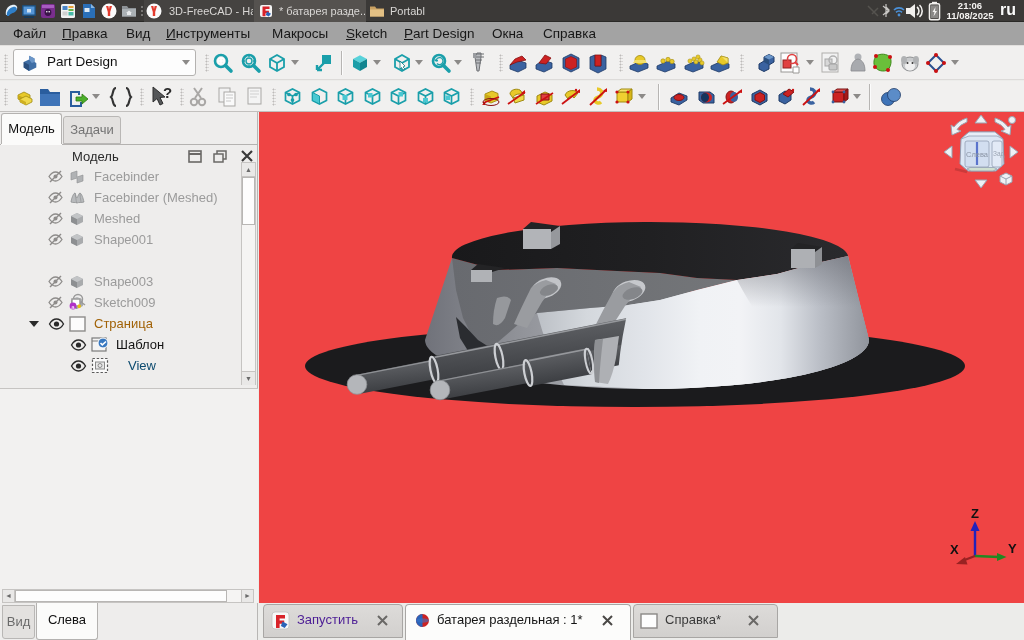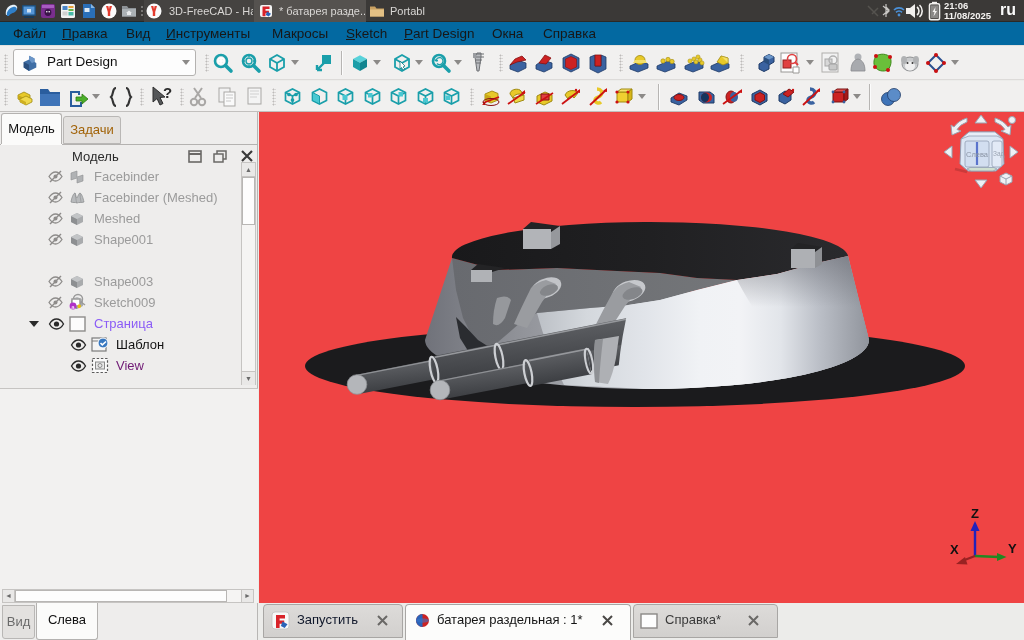--- a/index.html
+++ b/index.html
@@ -1,19 +1,19 @@
 <!DOCTYPE html>
 <html><head><meta charset="utf-8"><style>
 *{margin:0;padding:0;box-sizing:border-box}
 html,body{width:1024px;height:640px;overflow:hidden}
 body{font-family:"Liberation Sans",sans-serif;position:relative;background:#ececea}
 .a{position:absolute}
 .taskbar{left:0;top:0;width:1024px;height:22px;background:#3b3937;border-bottom:1px solid #2a2927}
 .task{color:#d9d7d5;font-size:11px;line-height:22px;white-space:nowrap;overflow:hidden}
-.menubar{left:0;top:22px;width:1024px;height:24px;background:#0369a1;border-bottom:1px solid #e2e0de}
+.menubar{left:0;top:22px;width:1024px;height:24px;background:#a3a3a3;border-bottom:1px solid #e2e0de}
 .mi{color:#171717;font-size:13.5px;line-height:23px;position:absolute;top:0}
 .tb{left:0;width:1024px;background:#f1f0ef}
 .grip{width:4px;background-image:radial-gradient(circle,#bdbbb9 0.9px,transparent 1.1px);background-size:3px 3px;background-position:0 0}
 .vsep{width:2px;background:#b7b5b3;border-right:1px solid #fcfcfc}
 .cb{left:13px;top:3px;width:183px;height:27px;background:#fdfdfd;border:1px solid #b4b2b0;border-radius:3px}
 .dd{width:0;height:0;border-left:4px solid transparent;border-right:4px solid transparent;border-top:5px solid #8c8a88}
 .ltab{font-size:13px;text-align:center}
 .tree{font-size:13px;color:#9b9b9b}
 .row{position:absolute;left:0;height:21px;line-height:21px;white-space:nowrap}
 </style></head><body>
@@ -91,21 +91,21 @@
     <svg class="a" style="left:905px;top:2px" width="19" height="18" viewBox="0 0 19 18">
       <path d="M1 6 h4 l5-4 v14 l-5-4 H1 Z" fill="#f2f0ee"></path>
       <path d="M12 5 a5 5 0 0 1 0 8 M14.5 3 a8 8 0 0 1 0 12" stroke="#f2f0ee" stroke-width="1.6" fill="none"></path>
     </svg>
     <svg class="a" style="left:928px;top:1px" width="13" height="20" viewBox="0 0 13 20">
       <rect x="4" y="0.8" width="5" height="2" fill="#f2f0ee"></rect>
       <rect x="1.5" y="2.8" width="10" height="16" rx="1.5" fill="none" stroke="#f2f0ee" stroke-width="1.6"></rect>
       <rect x="3" y="4.3" width="7" height="13" fill="#8a8886"></rect>
       <path d="M7.5 6 L4.5 11 h2 l-1 4.5 3.5-5.5 h-2 Z" fill="#f4f2f0"></path>
     </svg>
-    <div class="a" style="left:944px;top:1px;width:52px;text-align:left;color:#f5f3f1;font-size:9.5px;font-weight:bold;line-height:10px">21:06<br>11/08/2025</div>
+    <div class="a" style="left:944px;top:1px;width:52px;text-align:center;color:#f5f3f1;font-size:9.5px;font-weight:bold;line-height:10px">21:06<br>11/08/2025</div>
     <div class="a" style="left:1000px;top:1px;color:#fafafa;font-size:16px;font-weight:bold">ru</div>
   </div>
 <div class="a menubar">
     <div class="mi" style="left:13px">Файл</div>
     <div class="mi" style="left:62px"><u>П</u>равка</div>
     <div class="mi" style="left:126px">Вид</div>
     <div class="mi" style="left:166px"><u>И</u>нструменты</div>
     <div class="mi" style="left:272px">Макросы</div>
     <div class="mi" style="left:346px"><u>S</u>ketch</div>
     <div class="mi" style="left:404px"><u>P</u>art Design</div>
@@ -436,21 +436,21 @@
     <div class="a dd" style="left:853px;top:13px"></div>
     <div class="a vsep" style="left:869px;top:3px;height:26px"></div>
     <svg class="a" style="left:878px;top:5px" width="26" height="22" viewBox="0 0 26 22">
       <circle cx="10" cy="13" r="6.5" fill="#3f74b8" stroke="#1e3a66" stroke-width="0.8"></circle>
       <circle cx="16" cy="9" r="6.5" fill="#5b8cc8" stroke="#1e3a66" stroke-width="0.8"></circle>
       <path d="M10 6.5 a6.5 6.5 0 0 0 -0.2 13" fill="none"></path>
     </svg>
   </div>
 <div class="a" style="left:0;top:112px;width:258px;height:528px;background:#eeedec;border-right:1px solid #b8b6b4">
     <div class="a ltab" style="left:1px;top:1px;width:61px;height:31px;background:#fbfbfa;border:1px solid #b4b2b0;border-bottom:none;border-top-left-radius:3px;border-top-right-radius:3px;line-height:30px;color:#111;z-index:2">Модель</div>
-    <div class="a ltab" style="left:63px;top:4px;width:58px;height:28px;background:#e3e1df;border:1px solid #b9b7b5;border-top-left-radius:3px;border-top-right-radius:3px;line-height:26px;color:#a16207">Задачи</div>
+    <div class="a ltab" style="left:63px;top:4px;width:58px;height:28px;background:#e3e1df;border:1px solid #b9b7b5;border-top-left-radius:3px;border-top-right-radius:3px;line-height:26px;color:#737373">Задачи</div>
     <div class="a" style="left:0;top:32px;width:258px;height:1px;background:#b4b2b0"></div>
     <div class="a" style="left:1px;top:32px;width:61px;height:1px;background:#fbfbfa"></div>
     <div class="a" style="left:72px;top:37px;font-size:13px;color:#2a2a2a">Модель</div>
     <svg class="a" style="left:188px;top:38px" width="14" height="13" viewBox="0 0 14 13">
       <rect x="1" y="1" width="12" height="11" fill="none" stroke="#6a6866" stroke-width="1.6"></rect>
       <path d="M1 4 h12" stroke="#6a6866" stroke-width="2"></path>
     </svg>
     <svg class="a" style="left:213px;top:38px" width="14" height="13" viewBox="0 0 14 13">
       <rect x="4" y="1" width="9" height="8" fill="none" stroke="#6a6866" stroke-width="1.5"></rect>
       <rect x="1" y="4" width="9" height="8" fill="#eeedec" stroke="#6a6866" stroke-width="1.5"></rect>
@@ -546,21 +546,21 @@
         <svg class="a" style="left:28px;top:7px" width="12" height="8" viewBox="0 0 12 8">
           <path d="M1 1 L11 1 L6 7 Z" fill="#2a2a2a"></path>
         </svg>
         <svg class="a" style="left:48px;top:4px" width="17" height="14" viewBox="0 0 17 14">
           <path d="M1.5 7 C3.5 3.5 6 2 8.5 2 C11 2 13.5 3.5 15.5 7 C13.5 10.5 11 12 8.5 12 C6 12 3.5 10.5 1.5 7 Z" fill="none" stroke="#2a2a2a" stroke-width="1.4"></path>
           <circle cx="8.5" cy="7" r="2.6" fill="#2a2a2a"></circle>
         </svg>
         <svg class="a" style="left:69px;top:3px" width="17" height="16" viewBox="0 0 17 16">
           <rect x="1" y="1" width="15" height="14" fill="#fcfcfc" stroke="#8e8c8a" stroke-width="1.4"></rect>
         </svg>
-        <span class="a" style="left:94px;color:#8b5cf6">Страница</span>
+        <span class="a" style="left:94px;color:#a16207">Страница</span>
       </div>
       <div class="row" style="top:222px;width:240px">
         <svg class="a" style="left:70px;top:4px" width="17" height="14" viewBox="0 0 17 14">
           <path d="M1.5 7 C3.5 3.5 6 2 8.5 2 C11 2 13.5 3.5 15.5 7 C13.5 10.5 11 12 8.5 12 C6 12 3.5 10.5 1.5 7 Z" fill="none" stroke="#2a2a2a" stroke-width="1.4"></path>
           <circle cx="8.5" cy="7" r="2.6" fill="#2a2a2a"></circle>
         </svg>
         <svg class="a" style="left:91px;top:2px" width="18" height="17" viewBox="0 0 18 17">
           <rect x="1" y="2" width="14" height="13" fill="#f4f4f4" stroke="#7a7a7a" stroke-width="1.2"></rect>
           <path d="M1 5 h14" stroke="#7a7a7a"></path>
           <circle cx="12" cy="7" r="5" fill="#3878c0" stroke="#fff"></circle>
@@ -571,21 +571,21 @@
       <div class="row" style="top:243px;width:240px">
         <svg class="a" style="left:70px;top:4px" width="17" height="14" viewBox="0 0 17 14">
           <path d="M1.5 7 C3.5 3.5 6 2 8.5 2 C11 2 13.5 3.5 15.5 7 C13.5 10.5 11 12 8.5 12 C6 12 3.5 10.5 1.5 7 Z" fill="none" stroke="#2a2a2a" stroke-width="1.4"></path>
           <circle cx="8.5" cy="7" r="2.6" fill="#2a2a2a"></circle>
         </svg>
         <svg class="a" style="left:91px;top:2px" width="18" height="17" viewBox="0 0 18 17">
           <rect x="1.5" y="1.5" width="15" height="14" fill="#fafafa" stroke="#5a5a5a" stroke-width="1.2" stroke-dasharray="2.4 1.8"></rect>
           <rect x="4.5" y="5" width="9" height="7" fill="#e8e8e8" stroke="#8a8a8a"></rect>
           <circle cx="9" cy="8.5" r="2" fill="none" stroke="#8a8a8a"></circle>
         </svg>
-        <span class="a" style="left:116px;color:#701a75">View</span>
+        <span class="a" style="left:128px;color:#0c4a6e">View</span>
       </div>
     </div>
     <div class="a" style="left:241px;top:50px;width:15px;height:223px;background:#f5f4f3;border:1px solid #c6c4c2"></div>
     <div class="a" style="left:242px;top:51px;width:13px;height:14px;background:#e9e8e7;border-bottom:1px solid #c6c4c2;text-align:center;font-size:7px;color:#6a6a6a;line-height:14px">▲</div>
     <div class="a" style="left:242px;top:65px;width:13px;height:48px;background:#fdfdfd;border:1px solid #b8b6b4"></div>
     <div class="a" style="left:242px;top:259px;width:13px;height:14px;background:#e9e8e7;border-top:1px solid #c6c4c2;text-align:center;font-size:7px;color:#6a6a6a;line-height:14px">▼</div>
     <div class="a" style="left:0;top:276px;width:258px;height:215px;background:#f2f1f0;border-top:1px solid #c6c4c2"></div>
     <div class="a" style="left:2px;top:477px;width:252px;height:14px;background:#f5f4f3;border:1px solid #c6c4c2"></div>
     <div class="a" style="left:3px;top:478px;width:12px;height:12px;background:#e9e8e7;border-right:1px solid #c6c4c2;text-align:center;font-size:7px;color:#6a6a6a;line-height:12px">◄</div>
     <div class="a" style="left:15px;top:478px;width:212px;height:12px;background:#fdfdfd;border:1px solid #b8b6b4"></div>
@@ -708,21 +708,21 @@
       </g>
     </svg>
   </div>
 <div class="a" style="left:259px;top:603px;width:765px;height:37px;background:#ececea">
     <div class="a" style="left:4px;top:1px;width:140px;height:34px;background:linear-gradient(#dddbd9,#d2d0ce);border:1px solid #a8a6a4;border-radius:4px 4px 0 0"></div>
     <svg class="a" style="left:12px;top:8px" width="19" height="19" viewBox="0 0 19 19">
       <rect x="1" y="1" width="17" height="17" rx="3" fill="#f8f8f8" stroke="#c0c0c0" stroke-width="0.8"></rect>
       <path d="M5 4 h9 v3.4 h-5.4 v2.2 h4.6 v3.2 H8.6 v4.2 H5 Z" fill="#d8232a"></path>
       <path d="M11.5 10.5 l5 2.8 -2.8 3.6 -3.8-2 Z" fill="#2a63b8"></path>
     </svg>
-    <div class="a" style="left:38px;top:9px;font-size:13px;color:#0f172a">Запустить</div>
+    <div class="a" style="left:38px;top:9px;font-size:13px;color:#4c1d95">Запустить</div>
     <svg class="a" style="left:117px;top:11px" width="13" height="13" viewBox="0 0 13 13">
       <path d="M2 2 L11 11 M11 2 L2 11" stroke="#6a6866" stroke-width="2"></path>
     </svg>
     <div class="a" style="left:146px;top:1px;width:226px;height:36px;background:#fcfcfb;border:1px solid #a8a6a4;border-bottom:none;border-radius:4px 4px 0 0"></div>
     <svg class="a" style="left:155px;top:9px" width="17" height="17" viewBox="0 0 17 17">
       <circle cx="8.5" cy="8.5" r="6.5" fill="#cc2222"></circle>
       <path d="M8.5 2 A 6.5 6.5 0 0 0 8.5 15 Z" fill="#2a63b8"></path>
       <ellipse cx="8.5" cy="8.5" rx="6.5" ry="2.2" fill="#3a73c8" opacity="0.6"></ellipse>
     </svg>
     <div class="a" style="left:178px;top:9px;font-size:13px;color:#141414">батарея раздельная : 1*</div>

